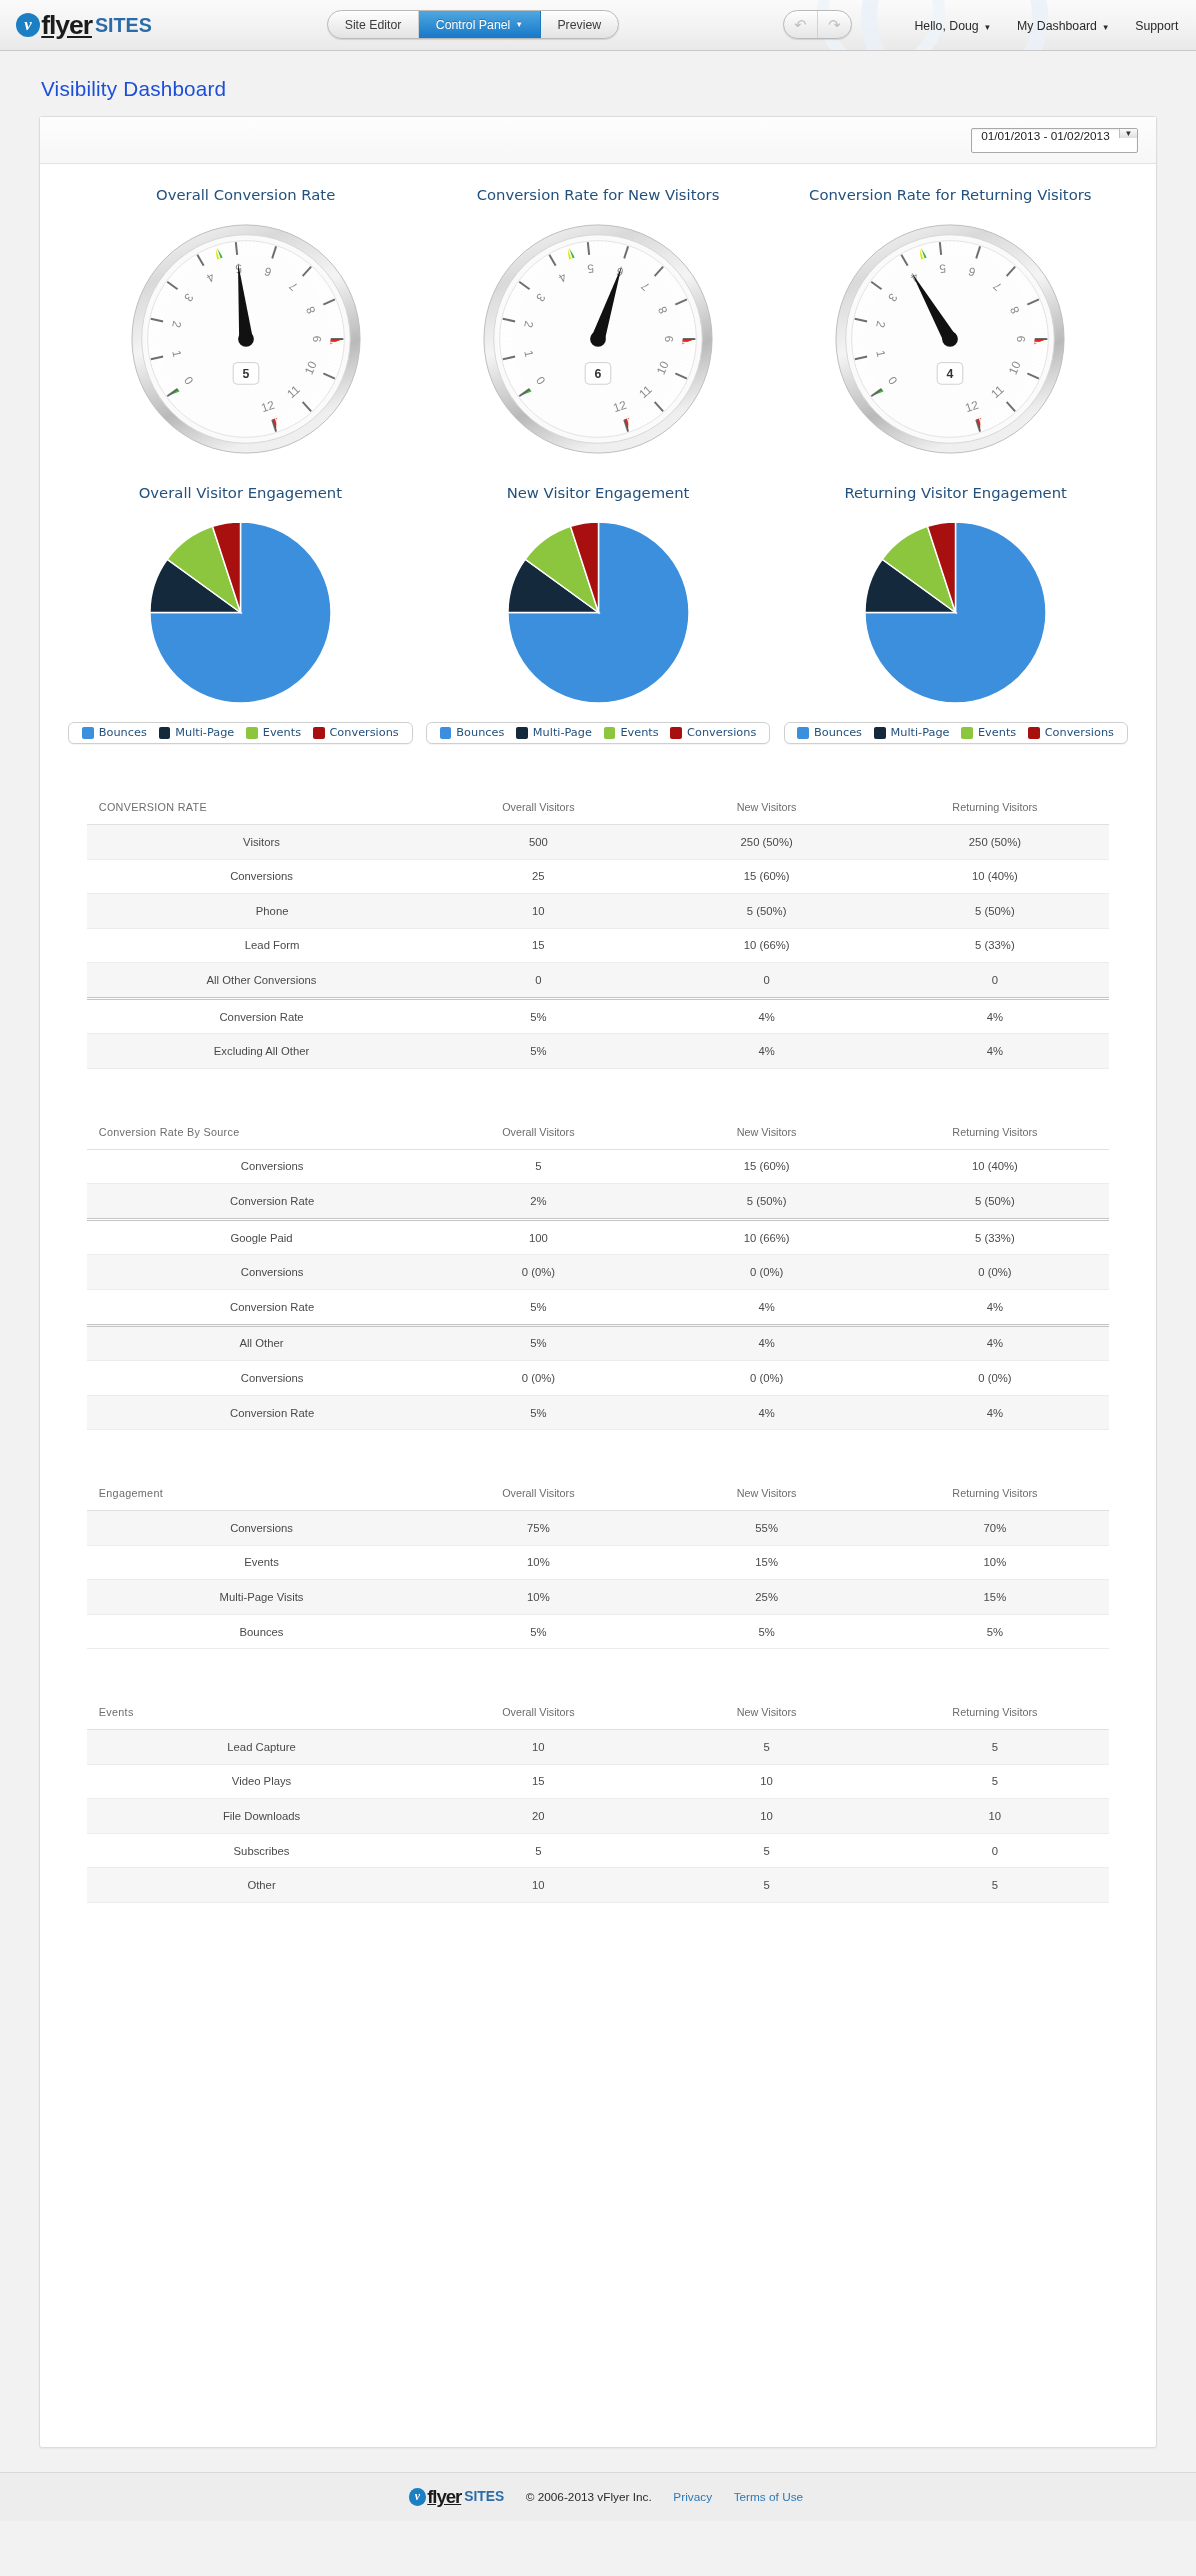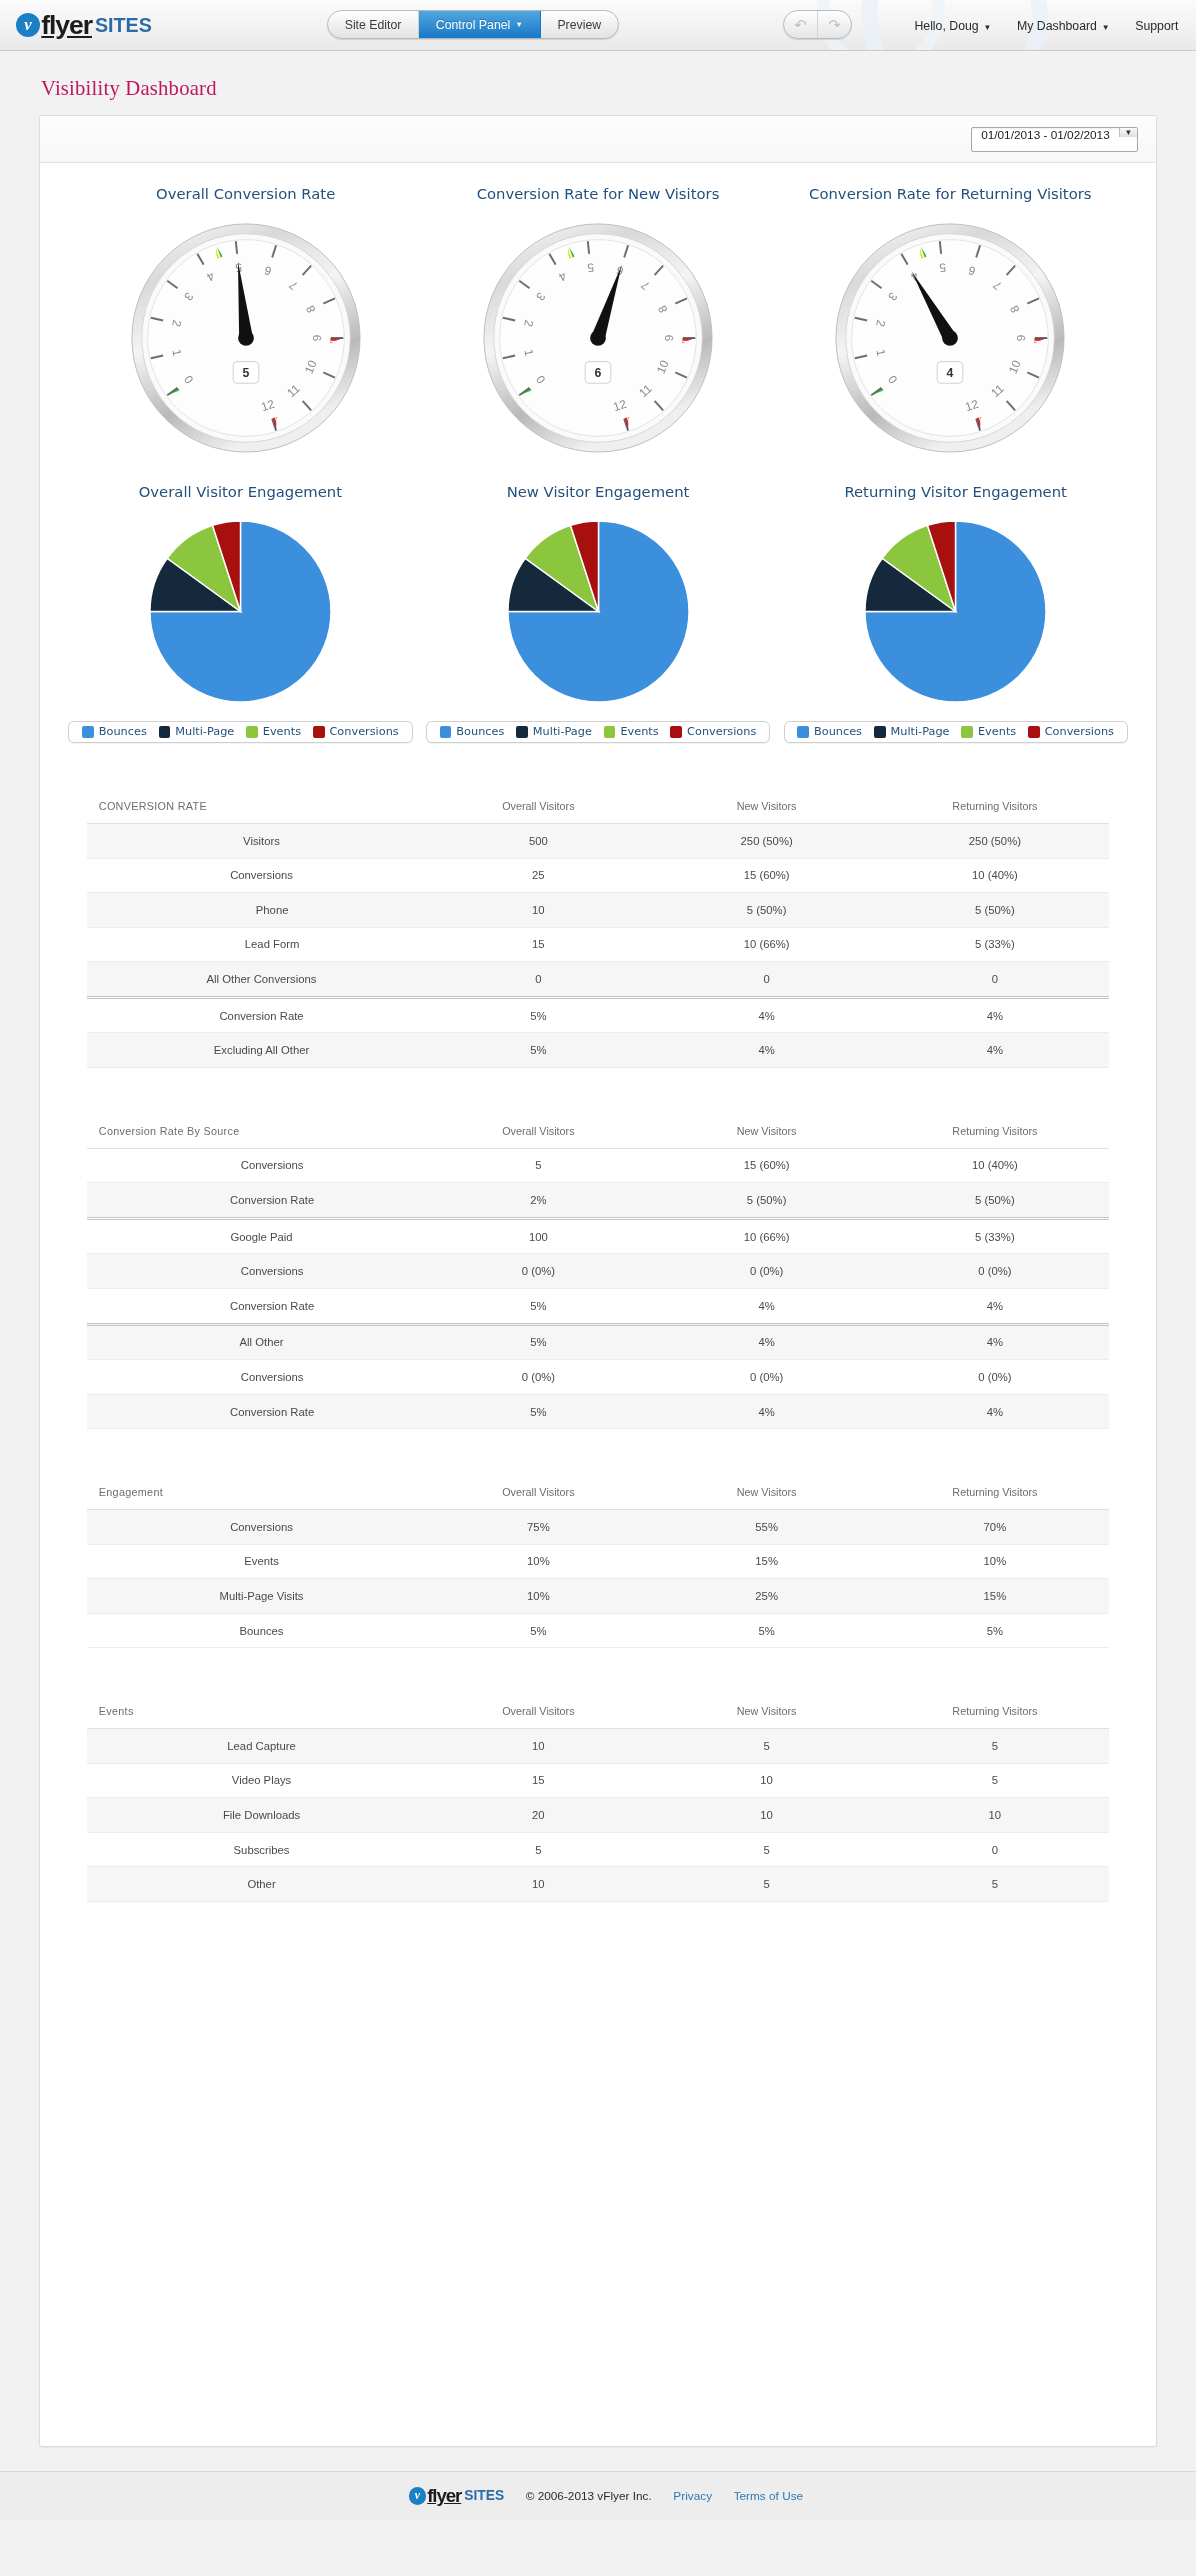--- a/index.html
+++ b/index.html
@@ -95,22 +95,22 @@
   }
   .undogroup .half { flex:1; display:flex; align-items:center; justify-content:center; color:#bdbdbd; font-size:14.8px;}
   .undogroup .half:first-child { border-right:1px solid #d2d2d2; }
 
   .usernav { position:absolute; right: 17.7px; top:0; height:51px; display:flex; align-items:center; gap:25.6px; z-index:3;}
   .usernav a { font-size:12.3px; color:#2a2a2a; text-decoration:none; cursor:pointer; white-space:nowrap;}
 
   
   #page { padding: 0 39px; }
   h1#pagetitle {
-    font-size: 20.7px; font-weight: normal; color:#be185d;
-    margin: 25.6px 0 15.7px 2px; letter-spacing:0.2px;font-family:Liberation Serif, serif;
+    font-size: 20.7px; font-weight: normal; color:#1d4ed8;
+    margin: 25.6px 0 15.7px 2px; letter-spacing:0.2px;
   }
 
   #panel {
     background:#fff;
     border:1px solid #dcdcdc;
     border-radius:3px;
     box-shadow: 0 1px 2px rgba(0,0,0,.05);
     min-height: 2332px;
     position:relative;
   }

